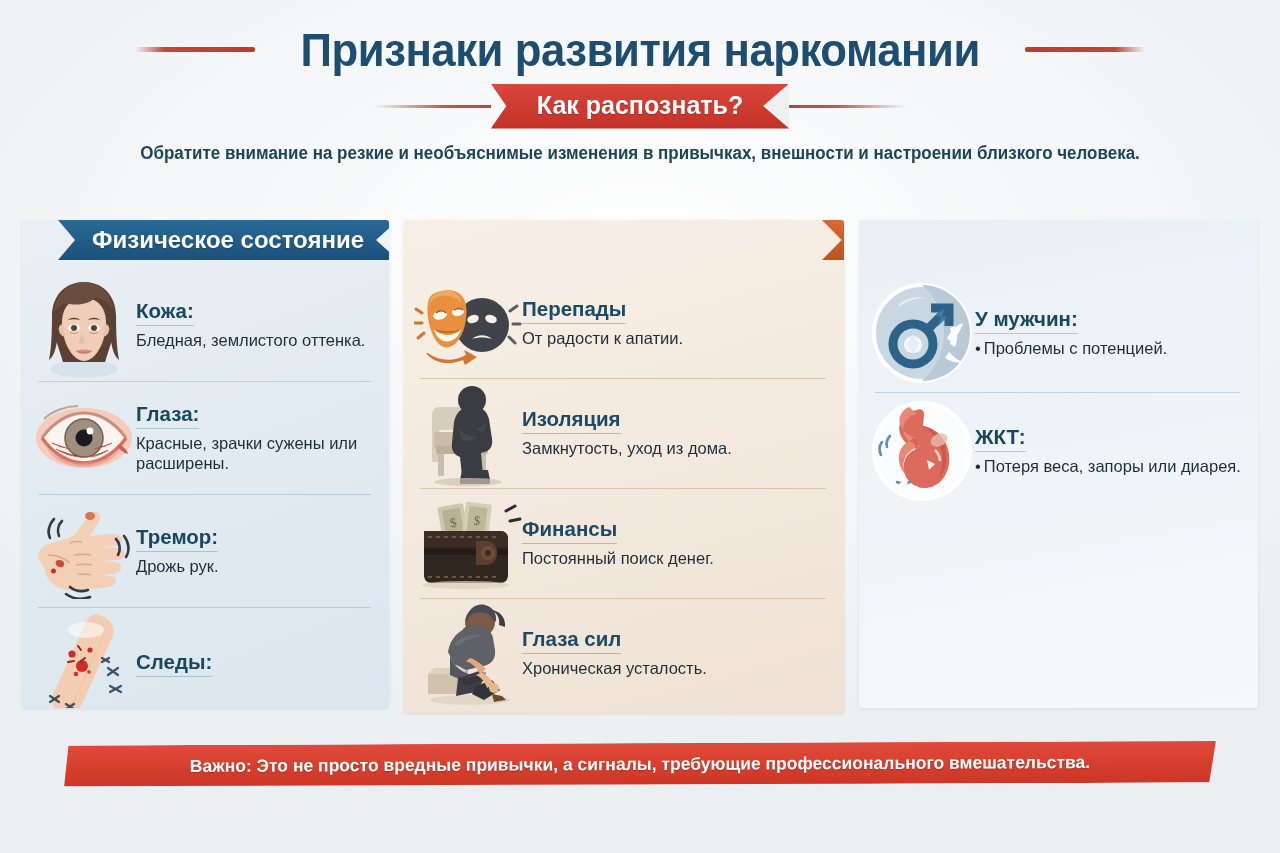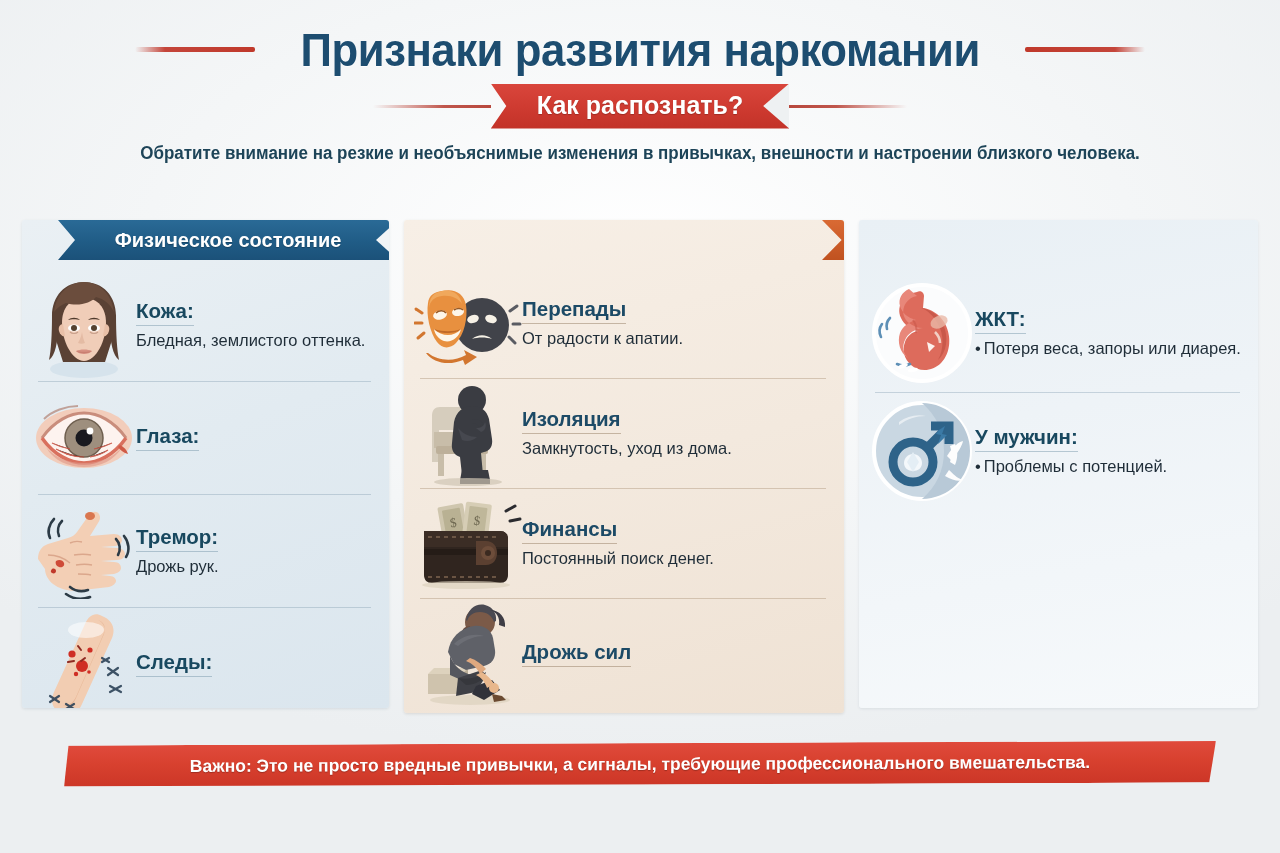--- a/index.html
+++ b/index.html
@@ -86,21 +86,21 @@
   }
   .panel.right {
     left: 859px; width: 399px; height: 488px;
     background: linear-gradient(170deg,#e9f0f5 0%, #eef3f7 40%, #f6f9fb 100%);
     box-shadow: 0 1px 3px rgba(40,70,95,0.10);
   }
 
   .ribbon {
     position: absolute; top: 0; height: 40px; z-index: 5;
     display: flex; align-items: center; justify-content: center;
-    color: #fff; font-size: 20px; font-weight: bold; white-space: nowrap;
+    color: #fff; font-size: 24px; font-weight: bold; white-space: nowrap;
     text-shadow: 0 1px 1px rgba(0,0,0,0.25);
     clip-path: polygon(0 0, 100% 0, 100% 100%, 0 100%, 5% 50%);
     -webkit-clip-path: polygon(0 0, 100% 0, 100% 100%, 0 100%, 5% 50%);
   }
   .ribbon::after {
     content: ""; position: absolute; right: 0; top: 0; bottom: 0; width: 22px;
     background: #f1f4f6;
     clip-path: polygon(100% 0, 100% 100%, 0 50%);
     -webkit-clip-path: polygon(100% 0, 100% 100%, 0 50%);
   }
@@ -230,20 +230,21 @@
               <path d="M80 46c-6 3-12 5-18 6"></path>
                 <path d="M76 53c-6 4-12 6-18 7"></path>
               <path d="M34 57c6 2 12 3 18 3"></path>
             </g>
             <path d="M88 48c4 2 7 5 8 9-4-1-8-4-10-7z" fill="#cf5a46"></path>
             <path d="M12 22c8-8 22-13 34-13" fill="none" stroke="#a8705e" stroke-width="2" opacity="0.6"></path>
           </svg>
         </div>
         <div class="item-text">
           <div class="item-title">Глаза:</div>
+          <div class="item-desc">Красные, зрачки сужены или расширены.</div>
         </div>
       </div>
 
       <div class="item">
         <div class="item-art">
           <svg width="104" height="96" viewBox="0 0 104 96">
             <path d="M6 56c0-8 4-13 10-15l20-6c4-1 7-3 9-6l12-17c3-4 8-4 10-1 2 3 1 6-1 9l-8 13 24-2c5 0 8 3 8 6s-3 6-7 6l-14 1 16 1c5 0 8 3 8 6s-3 6-8 6l-16 1 13 1c5 0 7 3 7 6s-3 5-7 6l-13 1 9 1c4 0 6 3 6 5s-3 5-7 6l-26 3c-12 2-22 0-30-6-5-4-8-10-8-15z" fill="#f3cfb5"></path>
             <path d="M38 40c4-2 8-2 12-1M42 52c6-1 12-1 17 0M44 62c6-1 11-1 16 0M46 71c5 0 9 0 13 1" stroke="#dba78c" stroke-width="1.4" fill="none"></path>
             <path d="M16 52c8 0 16 3 22 8" stroke="#dba78c" stroke-width="1.4" fill="none"></path>
             <ellipse cx="58" cy="13" rx="5" ry="4" fill="#d9764f"></ellipse>
@@ -420,30 +421,61 @@
             <path d="M44 78l24-8 4 6-10 16-20 4z" fill="#3f4046"></path>
             <path d="M44 78c10 2 20 0 28-6-2 8-10 13-20 13z" fill="#36373c"></path>
             <path d="M62 86l16-6 8 10-16 10-12-6z" fill="#31323a"></path>
             <path d="M78 94l10 2 4 4-12 2z" fill="#6b4a31"></path>
             <path d="M56 58c6 2 12 6 16 11l-6 5c-3-6-8-11-14-13z" fill="#e0a97f"></path>
             <path d="M68 72c5 3 9 7 12 12l-7 4c-2-6-6-11-11-13z" fill="#e8b78c"></path>
             <circle cx="80" cy="88" r="5" fill="#e8b78c"></circle>
           </svg>
         </div>
         <div class="item-text">
-          <div class="item-title">Дрожь сил</div>
+          <div class="item-title">Глаза сил</div>
+          <div class="item-desc">Хроническая усталость.</div>
         </div>
       </div>
 
     </div>
     <div class="ribbon orange">Поведение и Настроение</div>
   </div>
 
   <div class="panel right">
     <div class="panel-body">
+
+      <div class="item">
+        <div class="item-art">
+          <svg width="106" height="106" viewBox="0 0 106 106">
+            <circle cx="53" cy="53" r="48" fill="#c9d7e2"></circle>
+            <circle cx="53" cy="53" r="48" fill="none" stroke="#ffffff" stroke-width="4"></circle>
+            <path d="M53 5a48 48 0 0 1 0 96c14-12 22-28 22-48S67 17 53 5z" fill="#b8c9d7"></path>
+            <circle cx="44" cy="64" r="20" fill="none" stroke="#2e6389" stroke-width="9"></circle>
+            <path d="M56 52l22-22" stroke="#2e6389" stroke-width="9" stroke-linecap="butt"></path>
+            <path d="M62 28h18v18" fill="none" stroke="#2e6389" stroke-width="9"></path>
+            <path d="M44 56c5 0 9 4 9 9s-4 8-9 8-9-3-9-8 4-9 9-9z" fill="#f4f8fb"></path>
+            <path d="M44 54l6 10-6 10-6-10z" fill="#e4eef5"></path>
+            <g fill="#fdfdfd">
+              <path d="M86 46c3 6 3 14 0 21l-5-3c2-5 2-11 0-16z"></path>
+              <path d="M78 58c6-10 12-14 16-15-1 5-5 12-12 19z"></path>
+              <path d="M80 72c6 6 10 9 14 10-4 2-11 0-18-4z"></path>
+            </g>
+            <g fill="#3b7aa6">
+              <path d="M70 32l6-4-3 8 5 1-9 9 3-9-5-1z"></path>
+            </g>
+            <path d="M30 24c8-6 18-8 27-6-10 0-19 3-27 9z" fill="#ffffff" opacity="0.55"></path>
+          </svg>
+        </div>
+        <div class="item-text">
+          <div class="item-title">У мужчин:</div>
+          <div class="item-desc">
+            <span class="bullet">•</span><span>Проблемы с потенцией.</span>
+          </div>
+        </div>
+      </div>
 
       <div class="item">
         <div class="item-art">
           <svg width="106" height="106" viewBox="0 0 106 106">
             <circle cx="53" cy="53" r="48" fill="#fbfcfd"></circle>
             <circle cx="53" cy="53" r="48" fill="none" stroke="#ffffff" stroke-width="4"></circle>
             <path d="M48 12c3-2 7 0 7 4l-1 12c8 1 16 6 21 14 8 13 7 31-3 41-9 9-22 9-30 2-7-6-9-15-6-23 2-6 7-10 13-11-7-2-14-6-17-13-3-6-2-13 2-18 3-4 8-7 14-8z" fill="#dd6b5c"></path>
             <path d="M52 28c9 1 18 7 22 16 6 13 4 28-5 36 6-11 6-26 0-36-5-9-11-14-17-16z" fill="#c9594b"></path>
             <path d="M48 16c-6 1-11 5-13 11-2 6 0 12 5 16 4 3 9 5 14 5-8 1-15 5-18 12-3 6-2 13 3 18-8-5-11-16-8-25 3-7 9-11 16-13-8-2-14-7-16-14-2-7 2-14 9-17z" fill="#e8877a"></path>
             <ellipse cx="70" cy="42" rx="9" ry="6" fill="#eab9a8" opacity="0.8" transform="rotate(-25 70 42)"></ellipse>
@@ -462,49 +494,19 @@
           </svg>
         </div>
         <div class="item-text">
           <div class="item-title">ЖКТ:</div>
           <div class="item-desc">
             <span class="bullet">•</span><span>Потеря веса, запоры или диарея.</span>
           </div>
         </div>
       </div>
 
-      <div class="item">
-        <div class="item-art">
-          <svg width="106" height="106" viewBox="0 0 106 106">
-            <circle cx="53" cy="53" r="48" fill="#c9d7e2"></circle>
-            <circle cx="53" cy="53" r="48" fill="none" stroke="#ffffff" stroke-width="4"></circle>
-            <path d="M53 5a48 48 0 0 1 0 96c14-12 22-28 22-48S67 17 53 5z" fill="#b8c9d7"></path>
-            <circle cx="44" cy="64" r="20" fill="none" stroke="#2e6389" stroke-width="9"></circle>
-            <path d="M56 52l22-22" stroke="#2e6389" stroke-width="9" stroke-linecap="butt"></path>
-            <path d="M62 28h18v18" fill="none" stroke="#2e6389" stroke-width="9"></path>
-            <path d="M44 56c5 0 9 4 9 9s-4 8-9 8-9-3-9-8 4-9 9-9z" fill="#f4f8fb"></path>
-            <path d="M44 54l6 10-6 10-6-10z" fill="#e4eef5"></path>
-            <g fill="#fdfdfd">
-              <path d="M86 46c3 6 3 14 0 21l-5-3c2-5 2-11 0-16z"></path>
-              <path d="M78 58c6-10 12-14 16-15-1 5-5 12-12 19z"></path>
-              <path d="M80 72c6 6 10 9 14 10-4 2-11 0-18-4z"></path>
-            </g>
-            <g fill="#3b7aa6">
-              <path d="M70 32l6-4-3 8 5 1-9 9 3-9-5-1z"></path>
-            </g>
-            <path d="M30 24c8-6 18-8 27-6-10 0-19 3-27 9z" fill="#ffffff" opacity="0.55"></path>
-          </svg>
-        </div>
-        <div class="item-text">
-          <div class="item-title">У мужчин:</div>
-          <div class="item-desc">
-            <span class="bullet">•</span><span>Проблемы с потенцией.</span>
-          </div>
-        </div>
-      </div>
-
     </div>
 
   </div>
 
 </div>
 
 <div class="footer">Важно: Это не просто вредные привычки, а сигналы, требующие профессионального вмешательства.</div>
 
 </body></html>

